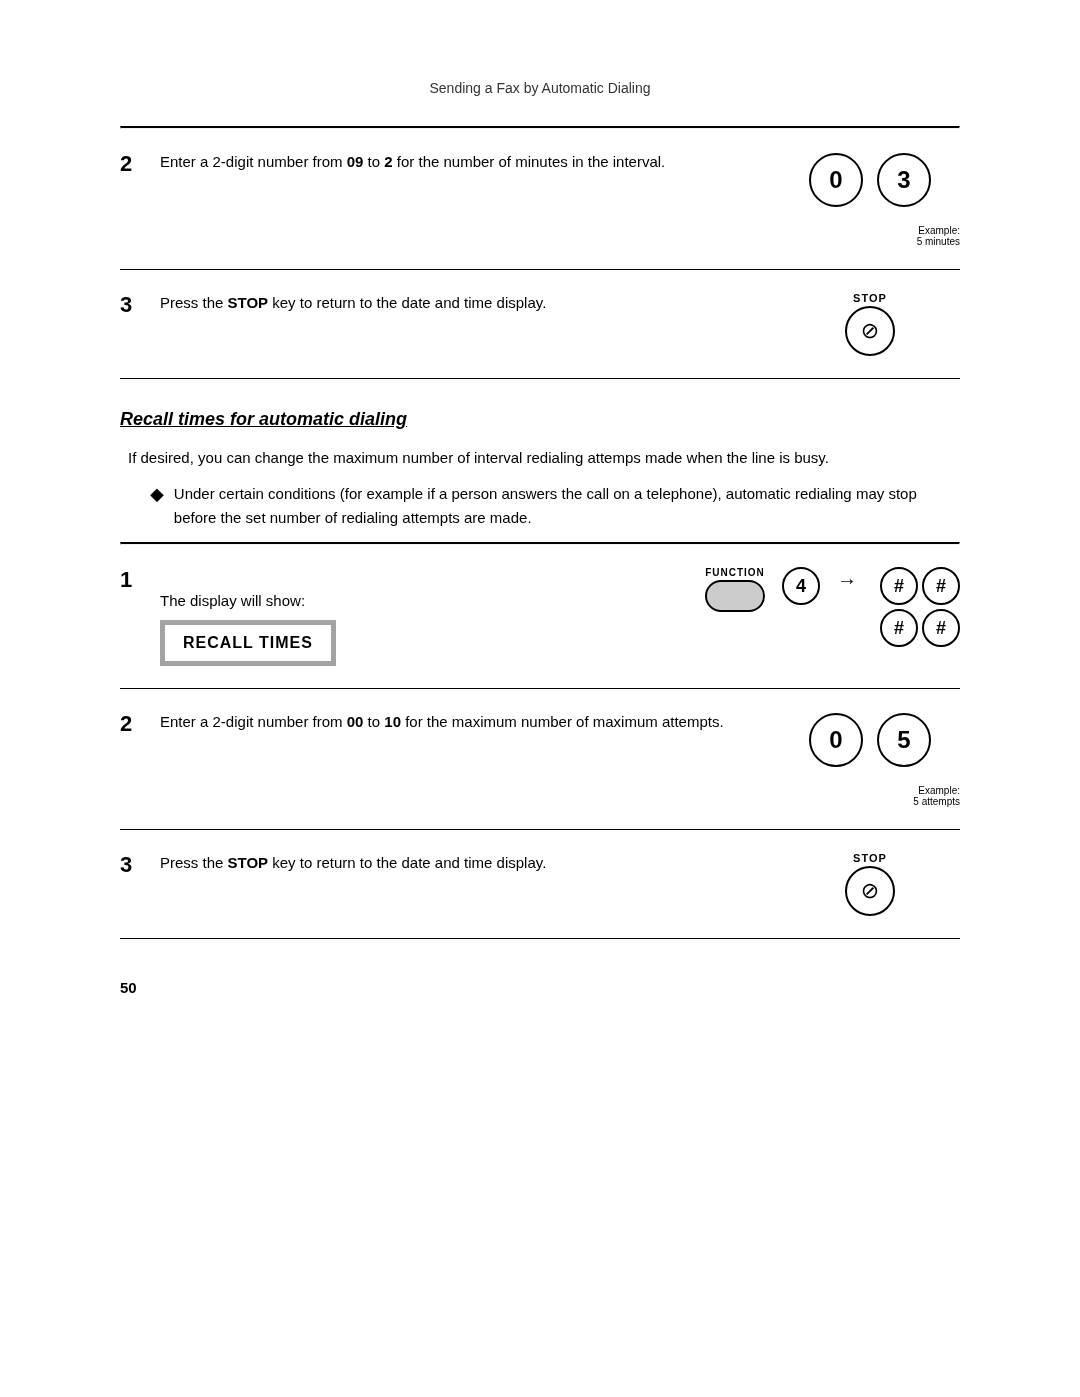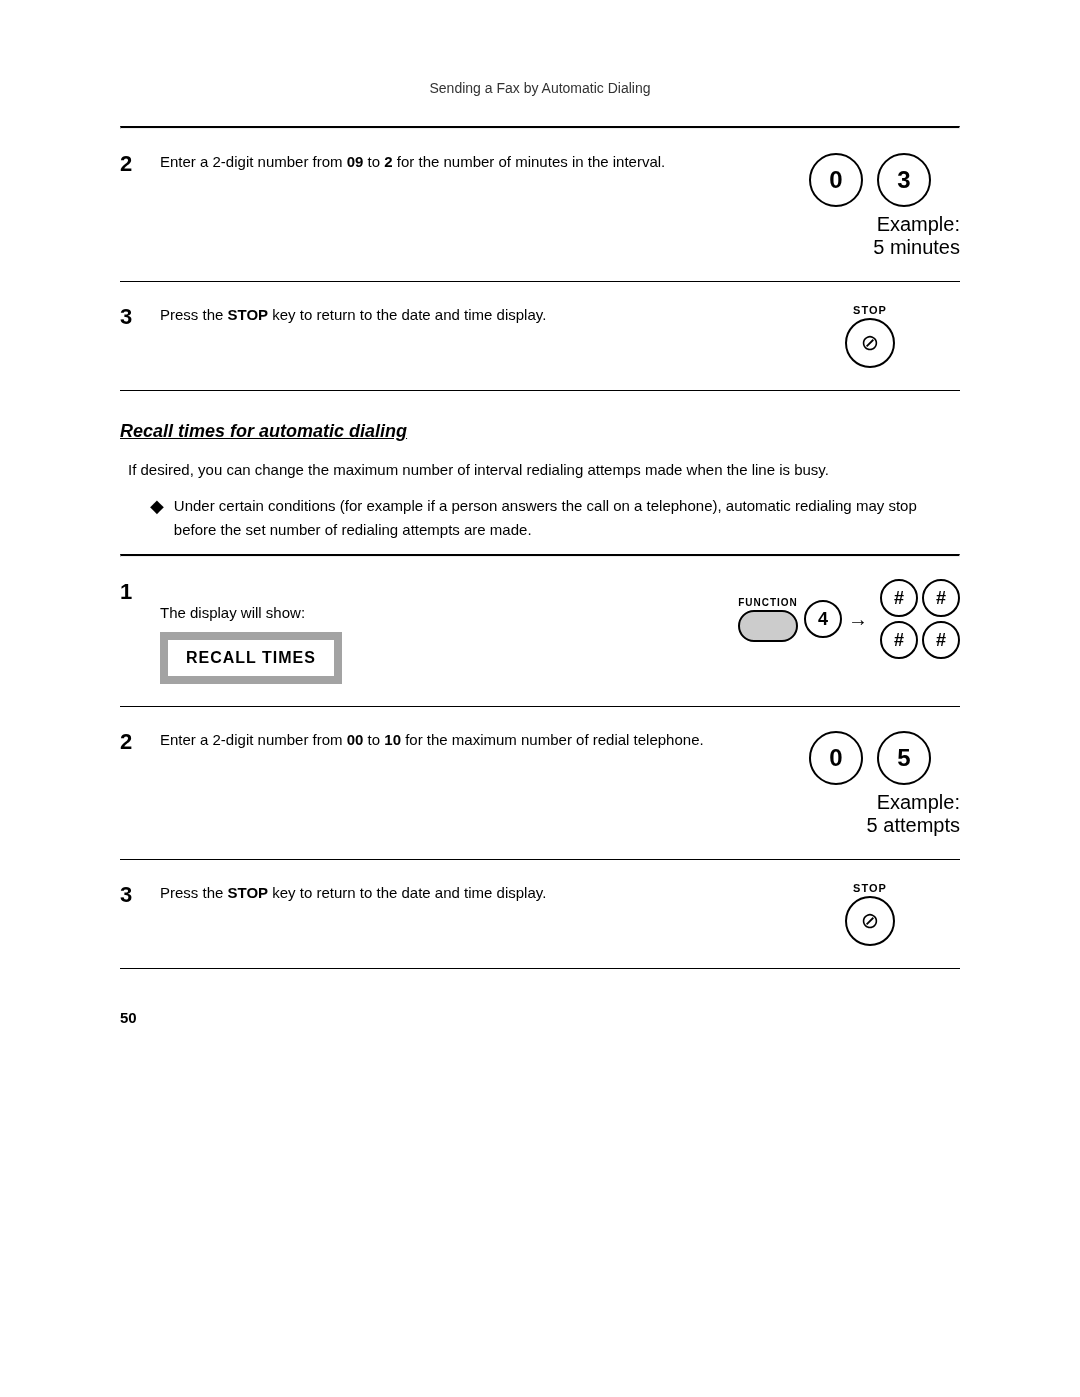--- a/index.html
+++ b/index.html
@@ -63,22 +63,22 @@
       font-weight: bold;
       background: #fff;
       margin: 2px;
     }
     .key-pair {
       display: flex;
       gap: 10px;
       align-items: center;
     }
     .example-label {
-      font-size: 20px;
-      margin-top: 4px;
+      font-size: 10px;
+      margin-top: 16px;
       text-align: right;
       width: 100%;
     }
     
     .stop-key {
       display: flex;
       flex-direction: column;
       align-items: center;
     }
     .stop-label-text {
@@ -129,22 +129,21 @@
     }
     
     .function-visual {
       display: flex;
       flex-direction: column;
       align-items: flex-start;
       min-width: 220px;
     }
     .function-row {
       display: flex;
-      align-items: center;
-      gap: 6px;
+      gap: 17px;
     }
     .function-btn {
       display: inline-flex;
       align-items: center;
       justify-content: center;
       width: 60px;
       height: 32px;
       border-radius: 16px;
       border: 2px solid #000;
       background: #ccc;
@@ -181,21 +180,21 @@
       width: 38px;
       height: 38px;
       border-radius: 50%;
       border: 2px solid #000;
       background: #fff;
       font-size: 18px;
       font-weight: bold;
     }
     
     .display-box {
-      border: 8px solid #a3a3a3;
+      border: 5px solid #a3a3a3;
       padding: 6px 18px;
       font-size: 16px;
       font-weight: bold;
       letter-spacing: 1px;
       display: inline-block;
       margin-top: 8px;
       background: #fff;
       min-width: 160px;
       text-align: center;
     }
@@ -283,21 +282,21 @@
           <div class="hash-btn">#</div>
           <div class="hash-btn">#</div>
         </div>
       </div>
     </div>
   </div>
 
   <div class="step-row">
     <div class="step-number">2</div>
     <div class="step-content">
-      <span>Enter a 2-digit number from </span><b>00</b><span> to </span><b>10</b><span> for the maximum number of redial telephone.</span>
+      <span>Enter a 2-digit number from </span><b>00</b><span> to </span><b>10</b><span> for the maximum number of maximum attempts.</span>
     </div>
     <div class="step-visual">
       <div class="key-pair">
         <div class="key-circle">0</div>
         <div class="key-circle">5</div>
       </div>
       <div class="example-label">
         <span>Example:</span><br>
         <span>5 attempts</span>
       </div>

